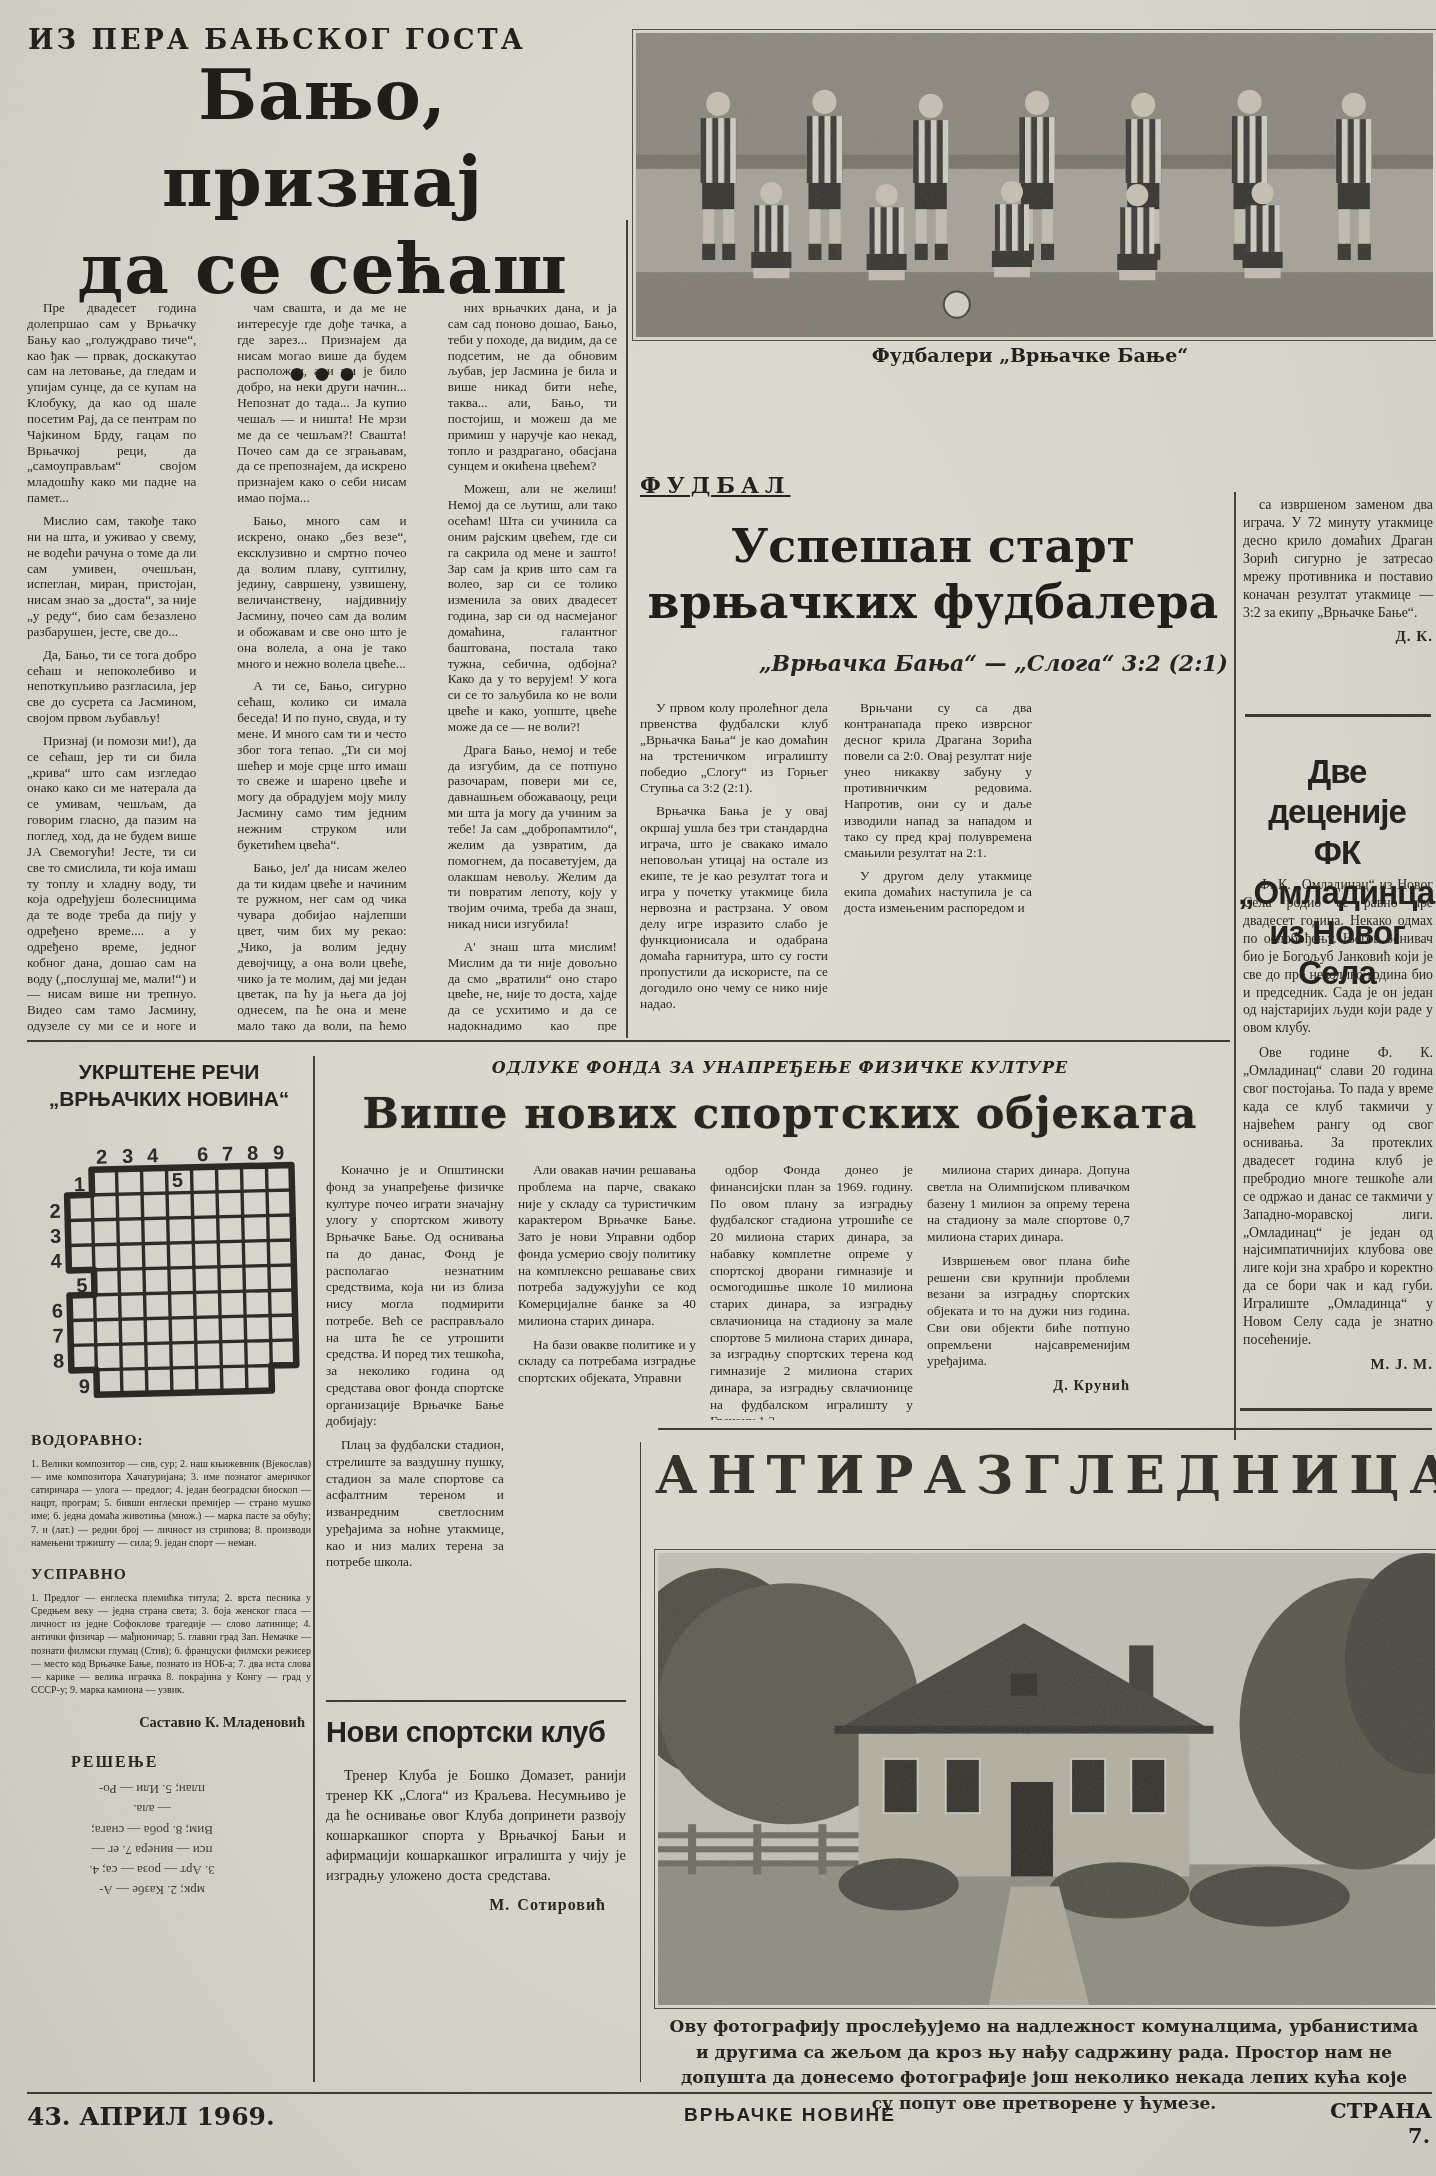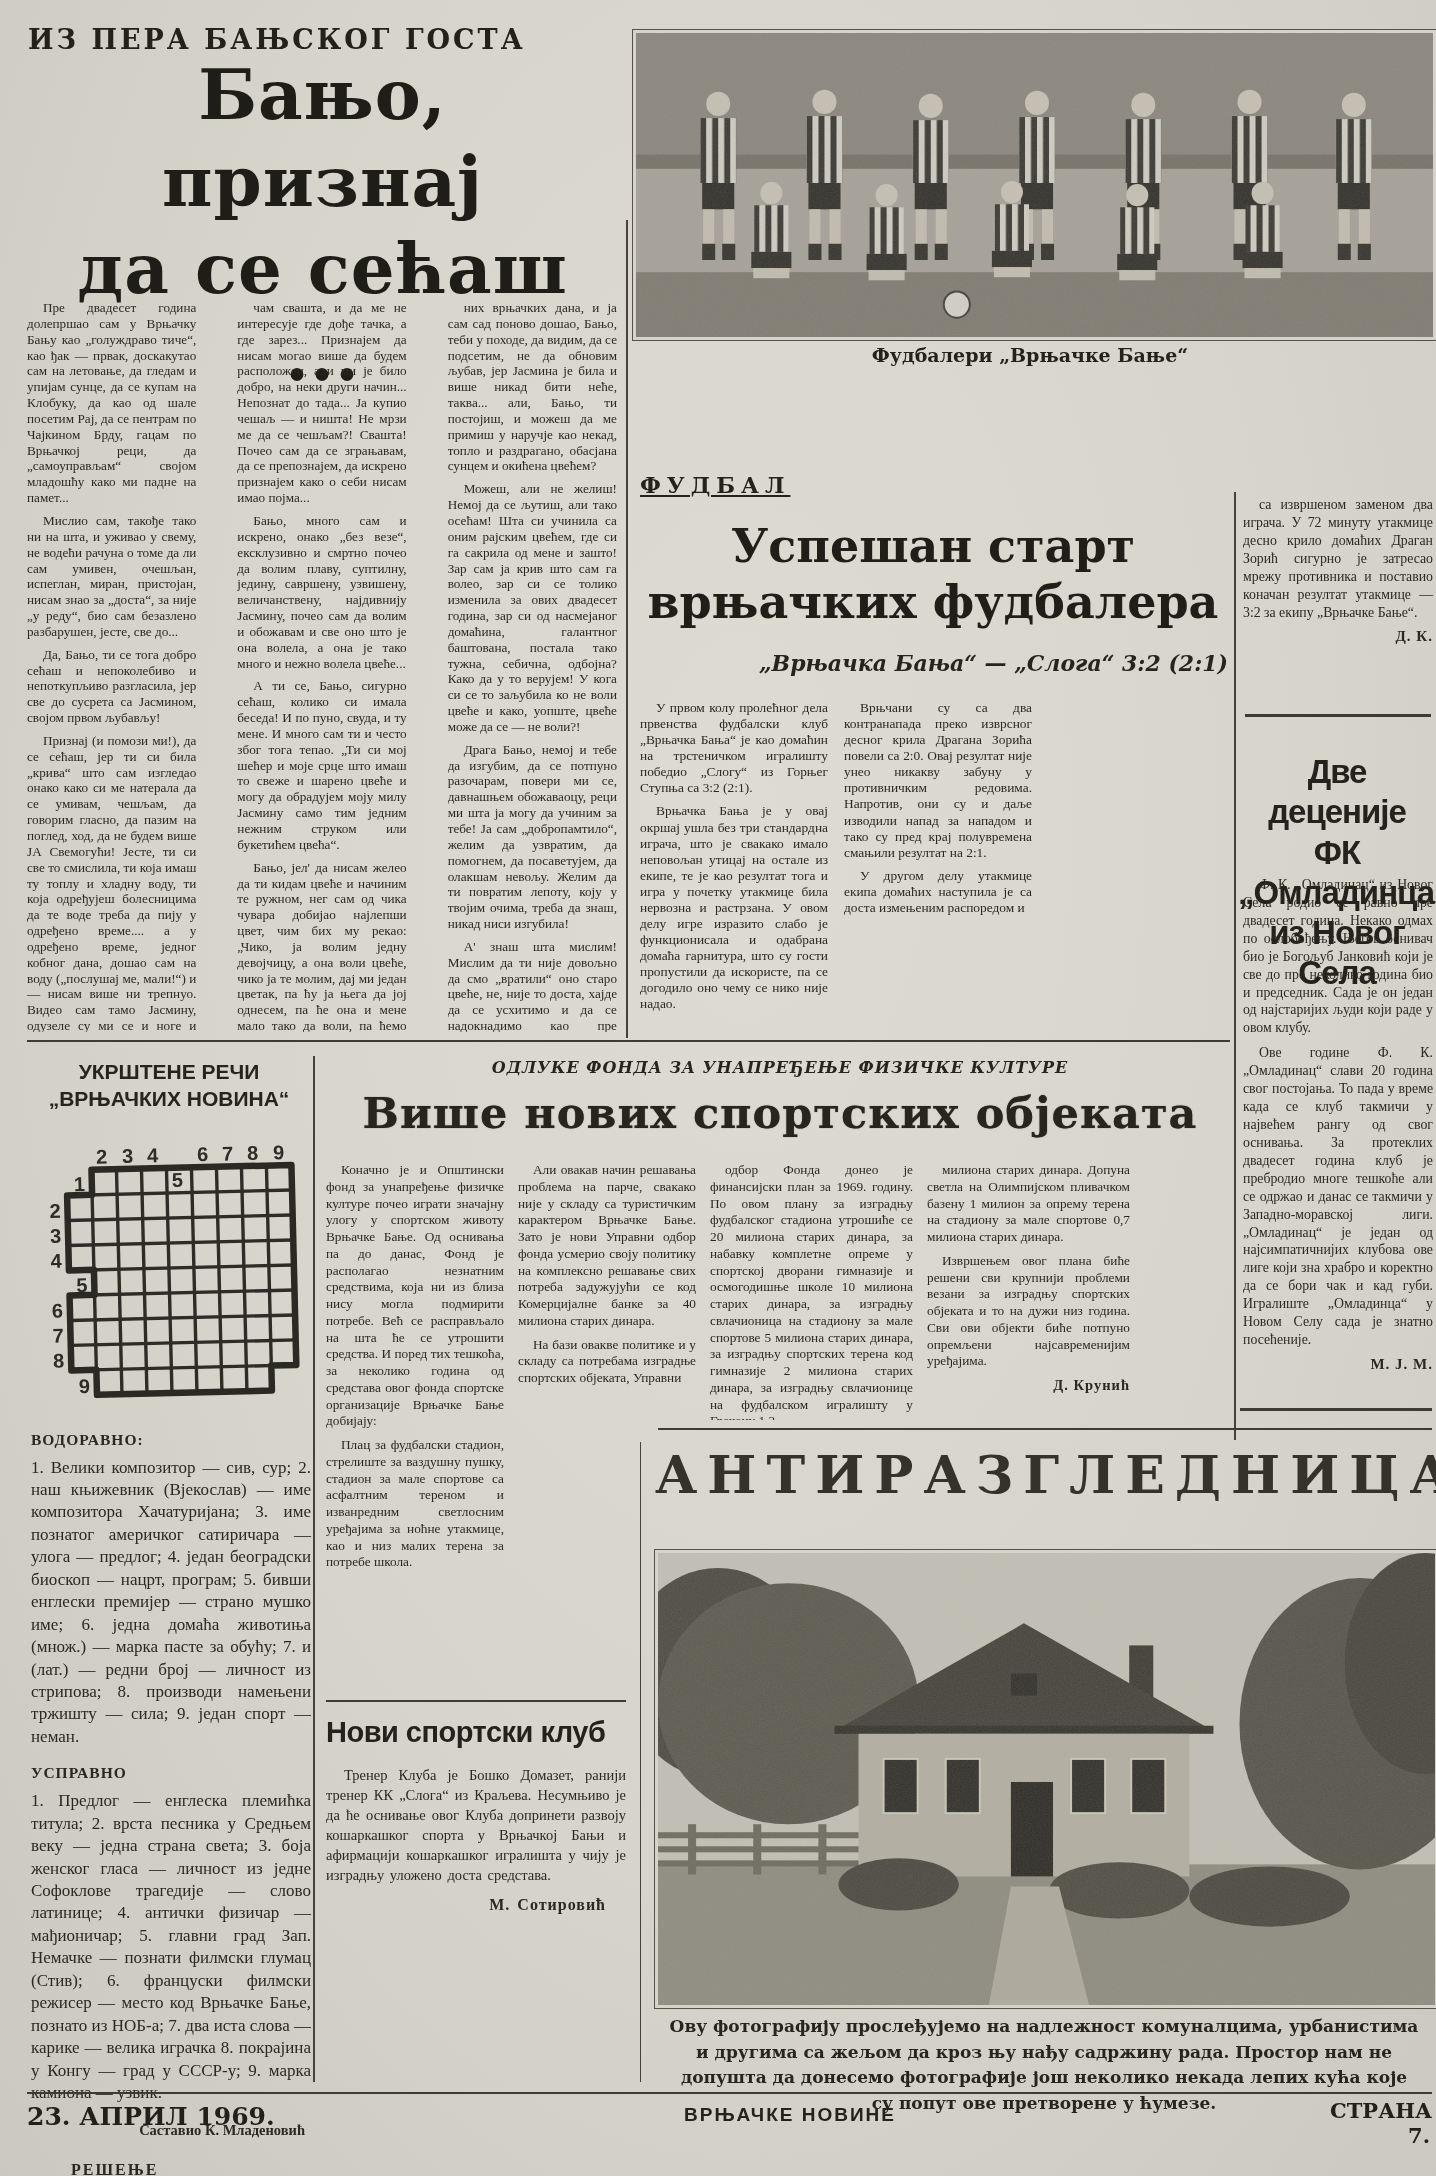--- a/index.html
+++ b/index.html
@@ -28,21 +28,21 @@
   .fb-cols .col{width:188px;margin-right:16px;height:330px;}
   .fb-cols .col:last-child{margin-right:0;}
   .rail{font-size:13.8px;text-align:justify;}
   .rail p{margin:0 0 7px 0;text-indent:16px;line-height:1.3;}
   .oml-title{font-family:"Liberation Sans",sans-serif;font-weight:800;font-size:33px;line-height:1.22;
     text-align:center;letter-spacing:-1px;color:#24221c;}
   .xw-head{font-family:"Liberation Sans",sans-serif;font-weight:800;font-size:21px;line-height:1.3;
     text-align:center;letter-spacing:0px;color:#26241d;}
   .xw-grid{transform:rotate(-1.4deg);}
   .clue-label{font-weight:bold;font-size:15.5px;letter-spacing:1px;margin:10px 0 8px 4px;}
-  .clue-text{font-size:17px;line-height:1.32;text-align:justify;}
+  .clue-text{font-size:10px;line-height:1.32;text-align:justify;}
   .composer{font-weight:bold;font-size:14.5px;text-align:right;margin-top:18px;padding-right:6px;}
   .sol-label{font-weight:bold;font-size:16px;letter-spacing:2px;margin:22px 0 8px 44px;}
   .sol-block{transform:rotate(180deg);font-size:13px;line-height:1.55;text-align:center;color:#403d34;width:250px;}
   .fond-kicker{font-family:"DejaVu Serif",serif;font-style:italic;font-weight:bold;font-size:16px;
     text-align:center;letter-spacing:1px;color:#26241d;}
   .fond-title{font-family:"DejaVu Serif",serif;font-weight:bold;font-size:43px;text-align:center;
     letter-spacing:1px;color:#27251e;text-shadow:0 0 1px #55524a;}
   .fond-cols{font-size:13.3px;align-items:flex-start;}
   .fond-cols p{margin:0 0 7px 0;text-indent:15px;line-height:1.26;}
   .bk-title{font-family:"Liberation Sans",sans-serif;font-weight:800;font-size:29px;letter-spacing:-0.5px;color:#24221c;}
@@ -376,17 +376,17 @@
       <ellipse cx="240" cy="330" rx="60" ry="26" fill="#4c4942"></ellipse>
       <ellipse cx="460" cy="336" rx="70" ry="28" fill="#514e46"></ellipse>
       <ellipse cx="610" cy="342" rx="80" ry="30" fill="#4c4942"></ellipse>
       <polygon points="330,450 430,450 400,332 352,332" fill="#aeaa9d"></polygon>
       <rect width="775" height="450" filter="url(#grain2)" opacity="0.5"></rect>
     </svg>
   </div>
   <div class="abs anti-caption" style="left:668px;top:2014px;width:752px;">Ову фотографију прослеђујемо на надлежност комуналцима, урбанистима и другима са жељом да кроз њу нађу садржину рада. Простор нам не допушта да донесемо фотографије још неколико некада лепих кућа које су попут ове претворене у ћумезе.</div>
 
   <div class="rule-h" style="left:27px;top:2092px;width:1405px;"></div>
-  <div class="abs footer-date" style="left:27px;top:2102px;">23. АПРИЛ 1969.</div>
+  <div class="abs footer-date" style="left:27px;top:2102px;">43. АПРИЛ 1969.</div>
   <div class="abs footer-paper" style="left:580px;top:2104px;width:420px;">ВРЊАЧКЕ НОВИНЕ</div>
   <div class="abs footer-page" style="left:1330px;top:2098px;width:100px;text-align:right;">СТРАНА 7.</div>
 
 </div>
 
 </body></html>

